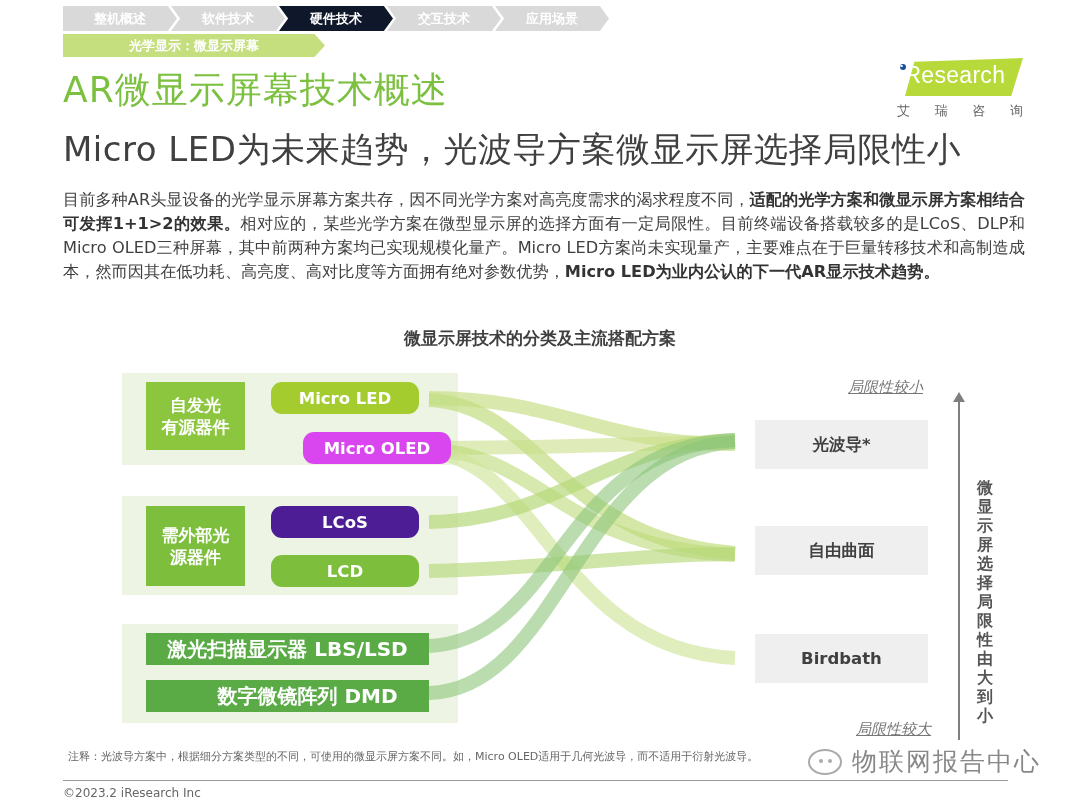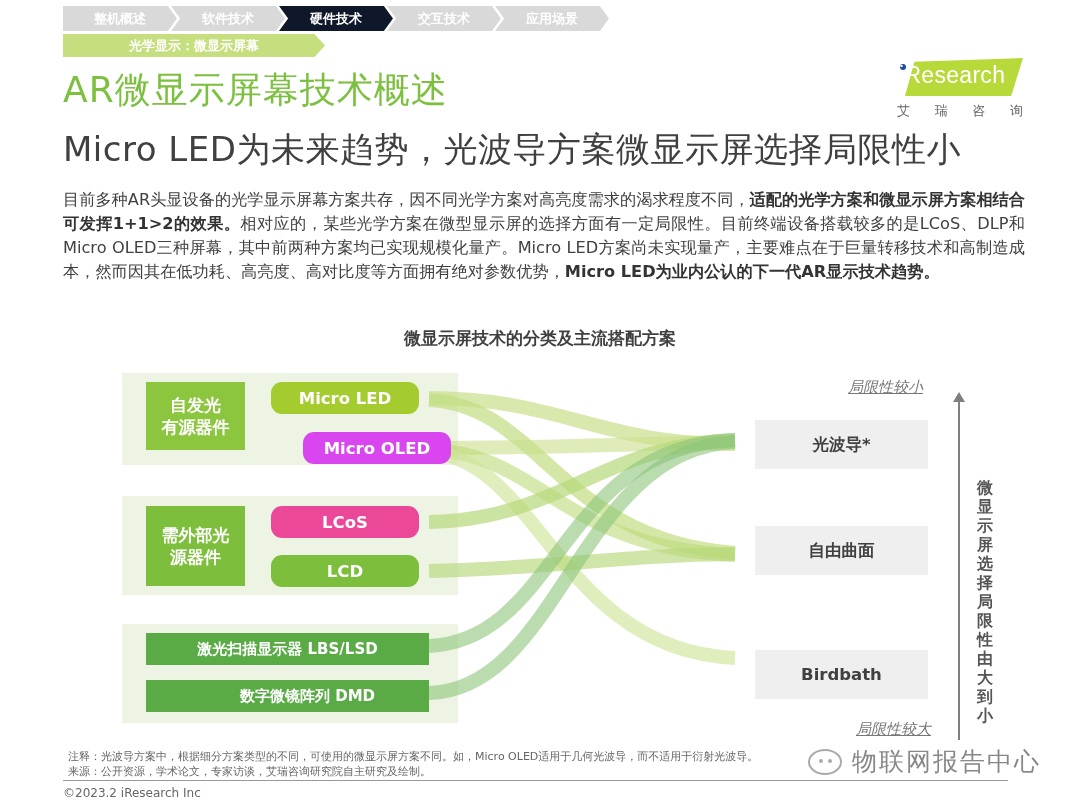--- a/index.html
+++ b/index.html
@@ -66,21 +66,21 @@
   .cat-box {
     position: absolute; left: 146px; width: 99px; background: #8cc63f; color: #fff;
     font-weight: bold; font-size: 17px; text-align: center; display: flex; align-items: center; justify-content: center; line-height: 22px;
   }
   .tech-box {
     position: absolute; left: 271px; width: 148px; height: 32px; color: #fff;
     font-weight: bold; font-size: 16.5px; display: flex; align-items: center; justify-content: center; border-radius: 11px;
   }
   .wide-box {
     position: absolute; left: 146px; width: 283px; height: 32px; background: #5aab46; color: #fff;
-    font-weight: bold; font-size: 15px; display: flex; align-items: center; justify-content: center;
+    font-weight: bold; font-size: 20px; display: flex; align-items: center; justify-content: center;
   }
   .target-box {
     position: absolute; left: 735px; width: 173px; height: 49px; background: #efefef; color: #404040;
     font-weight: bold; font-size: 16.5px; display: flex; align-items: center; justify-content: center; margin-left: 20px;
   }
   svg.flows { position: absolute; left: 0; top: 0; width: 1080px; height: 810px; pointer-events: none; }
 
   .axis-label {
     position: absolute; font-style: italic; font-size: 15px; color: #777; text-decoration: underline;
   }
@@ -174,38 +174,37 @@
 </div>
 <div class="cat-box" style="top:506px;height:80px;background:#7dbf3c;">
   <div>
     <div>需外部光</div>
     <div>源器件</div>
   </div>
 </div>
 
 <div class="tech-box" style="top:382px;background:#a4cc2e;">Micro LED</div>
 <div class="tech-box" style="top:432px;background:#d946ef;margin-left:32px;">Micro OLED</div>
-<div class="tech-box" style="top:506px;background:#ec4899;">LCoS</div>
+<div class="tech-box" style="top:506px;background:#4c1d95;">LCoS</div>
 <div class="tech-box" style="top:555px;background:#7dbf3c;">LCD</div>
 <div class="wide-box" style="top:633px;">激光扫描显示器 LBS/LSD</div>
 <div class="wide-box" style="top:680px;padding-left:40px;">数字微镜阵列 DMD</div>
 
 <div class="target-box" style="top:420px;">光波导*</div>
 <div class="target-box" style="top:526px;">自由曲面</div>
-<div class="target-box" style="top:650px;">Birdbath</div>
+<div class="target-box" style="top:634px;">Birdbath</div>
 
 <div class="axis-label" style="left:848px;top:378px;">局限性较小</div>
 <div class="axis-label" style="left:856px;top:720px;">局限性较大</div>
 <div class="axis-arrow"></div>
 <div class="axis-line"></div>
 <div class="axis-vertical">微显示屏选择局限性由大到小</div>
 
 <div class="note">
   <div>注释：光波导方案中，根据细分方案类型的不同，可使用的微显示屏方案不同。如，Micro OLED适用于几何光波导，而不适用于衍射光波导。</div>
-  <div>来源：公开资源，学术论文，专家访谈，艾瑞咨询研究院自主研究及绘制。</div>
 </div>
 <div class="footer-rule"></div>
 <div class="copyright">©2023.2 iResearch Inc</div>
 <div class="page-num">25</div>
 <div class="watermark">
   <div class="wm-icon"></div>
   <span>物联网报告中心</span>
 </div>
 
 </body></html>

